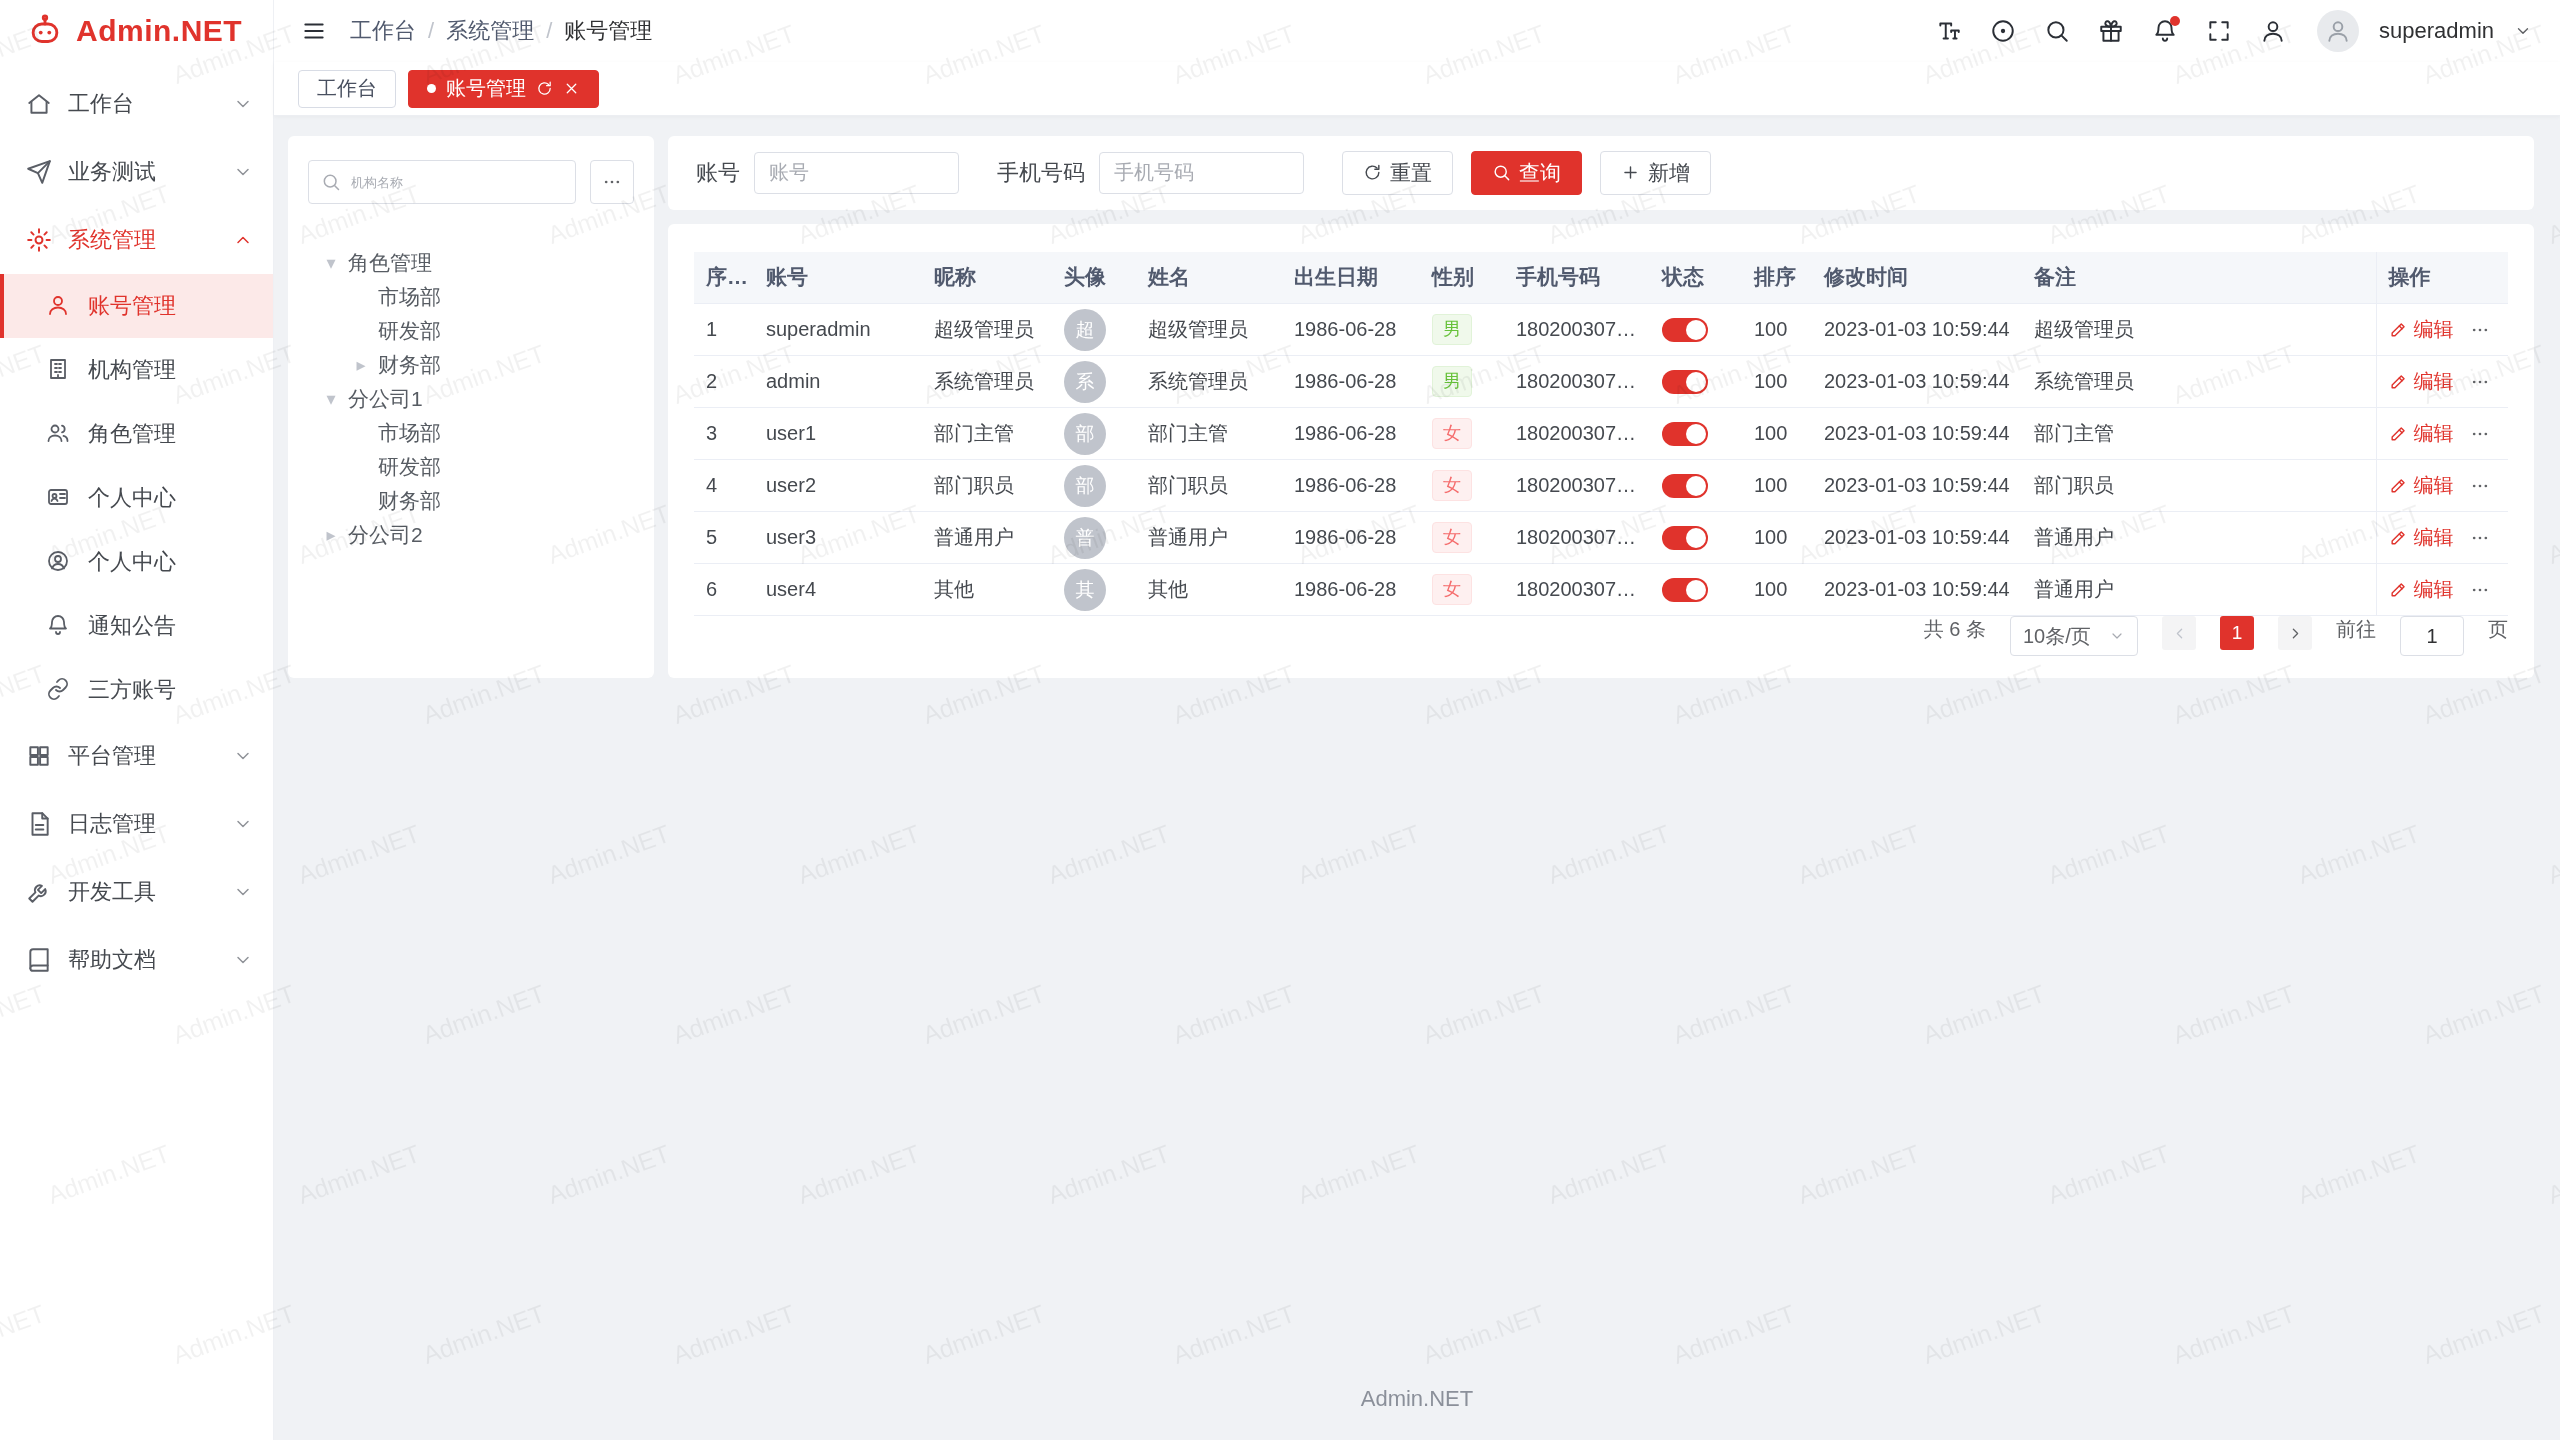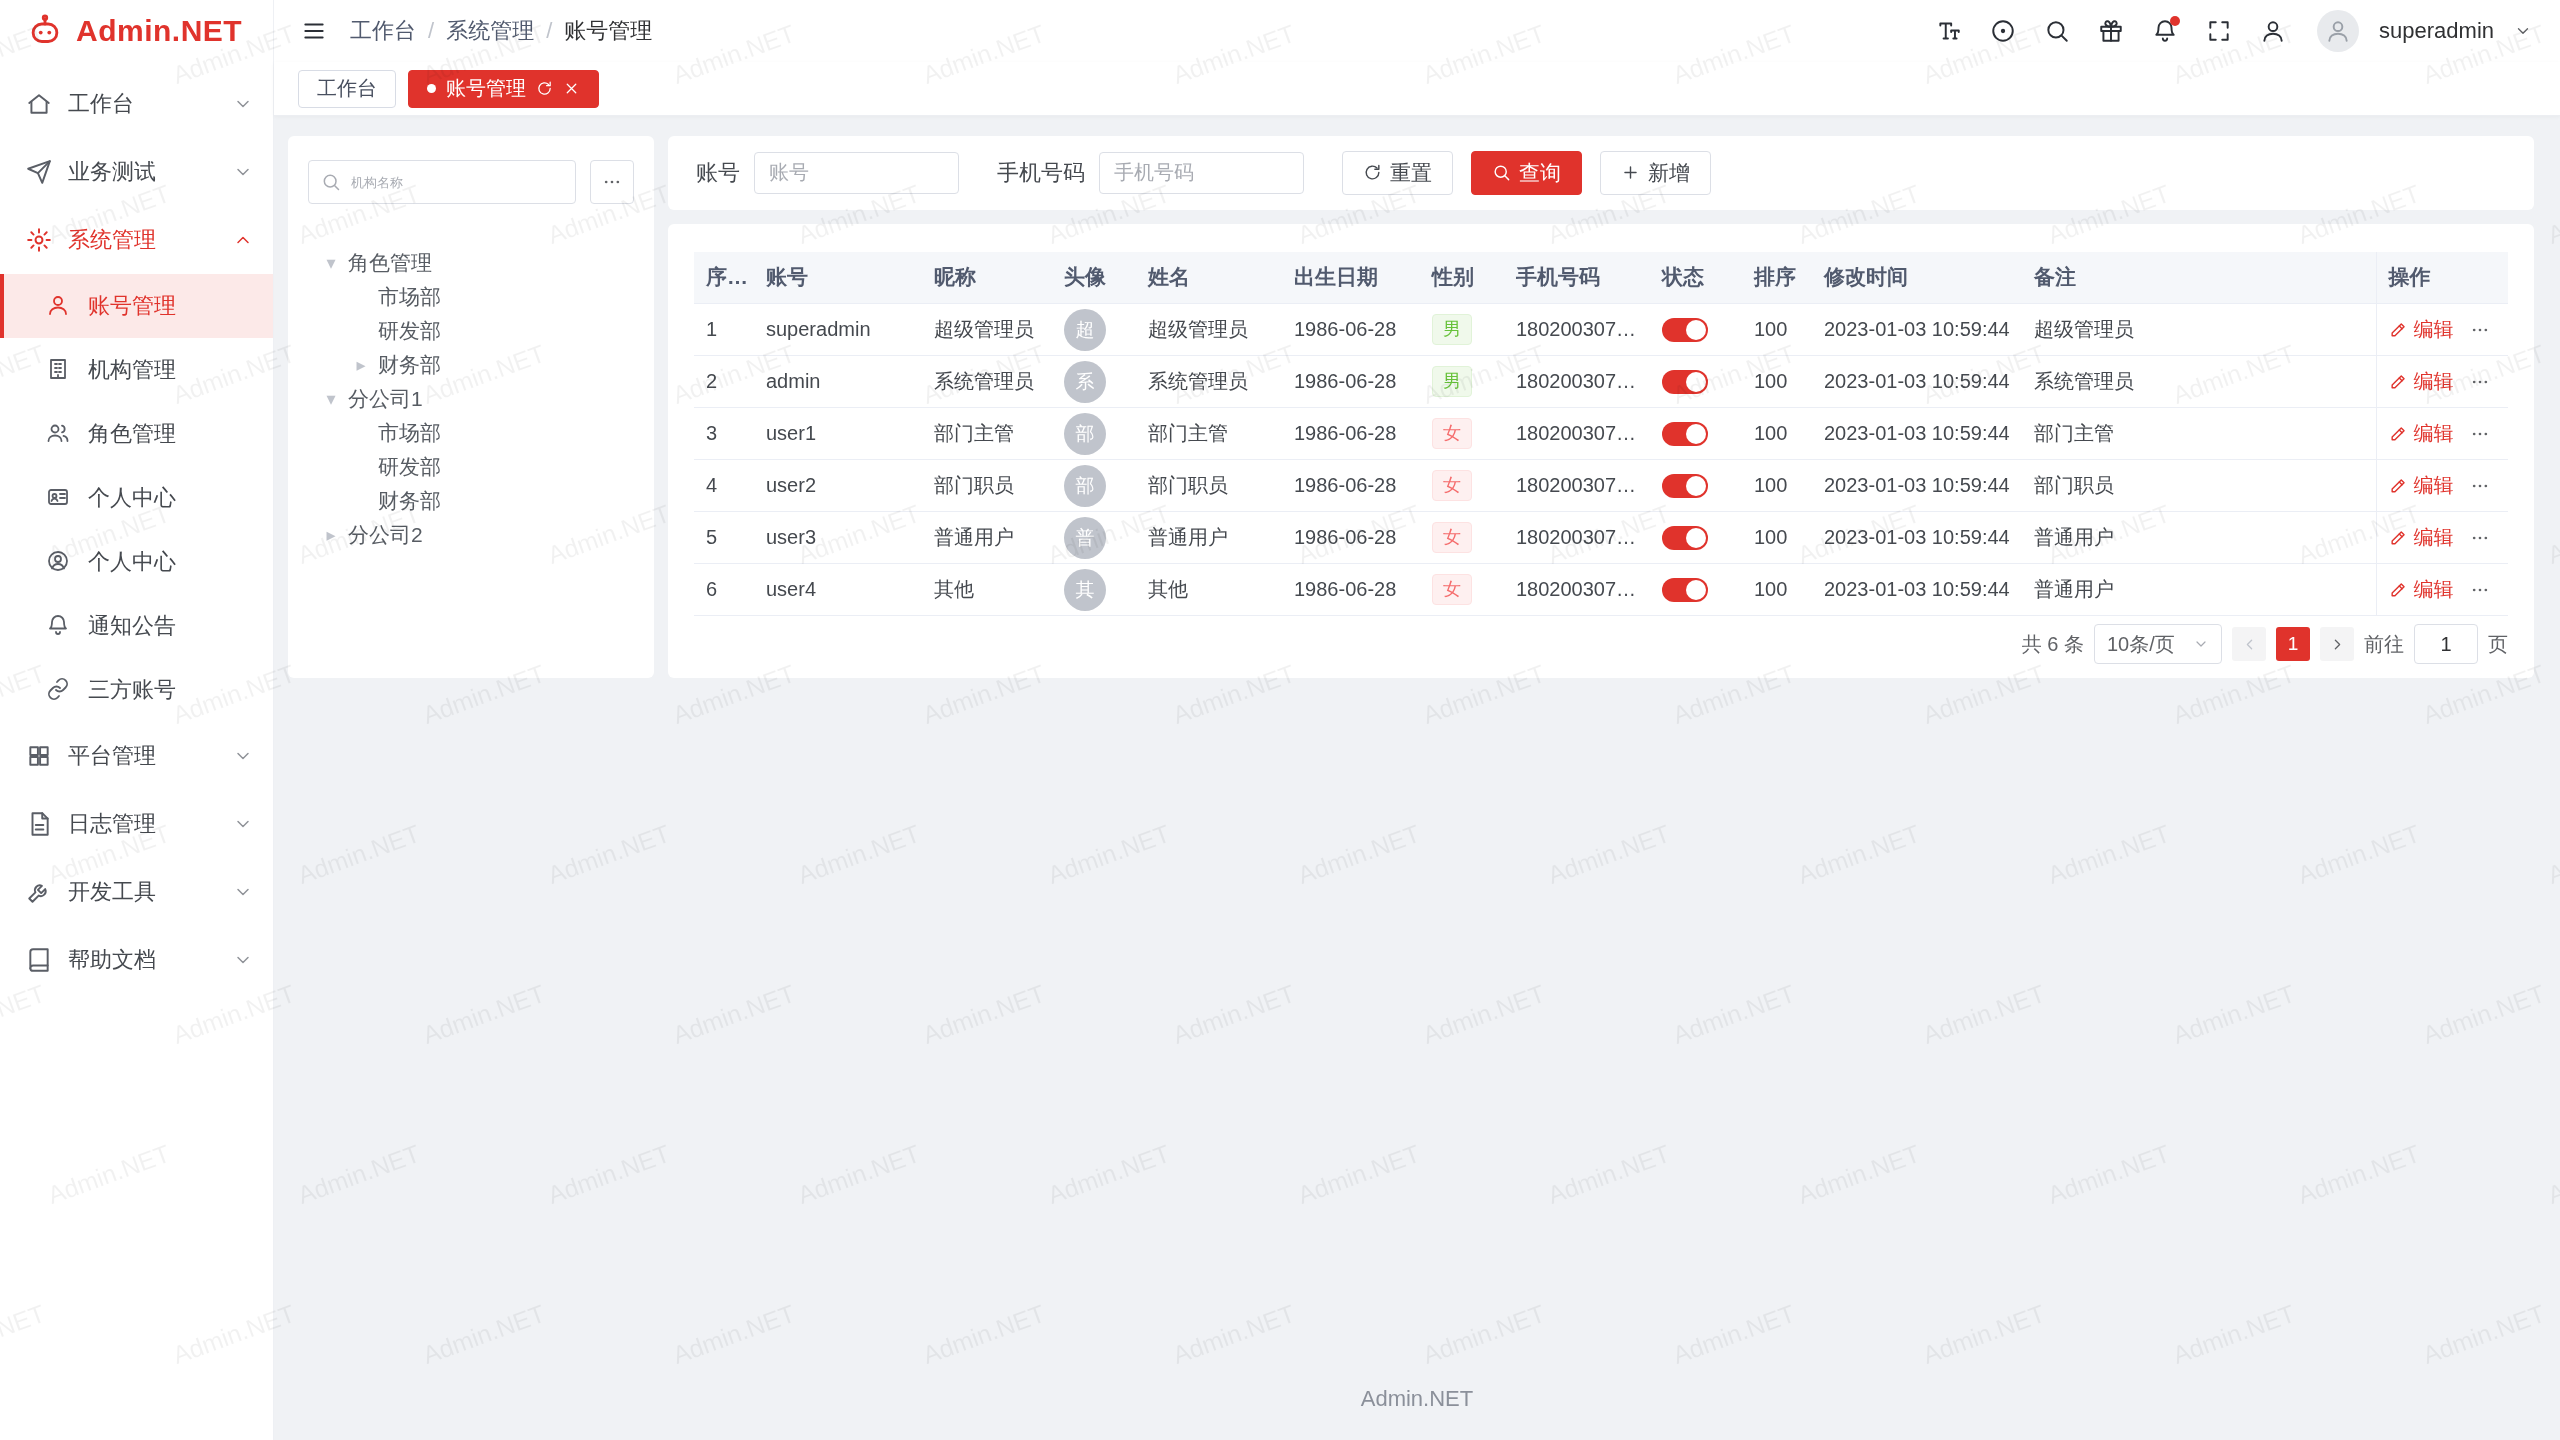--- a/index.html
+++ b/index.html
@@ -101,21 +101,21 @@
   .badge.female { color: #f56c6c; background: #fef0f0; border-color: #fde2e2; }
   .switch { display: inline-block; width: 46px; height: 24px; border-radius: 12px; background: #dcdfe6; position: relative; cursor: pointer; vertical-align: middle; }
   .switch.on { background: #e0332c; }
   .switch::after { content: ""; position: absolute; top: 2px; left: 2px; width: 20px; height: 20px; border-radius: 50%; background: #fff; }
   .switch.on::after { left: auto; right: 2px; }
   .edit-link { color: #e0332c; display: inline-flex; align-items: center; gap: 6px; font-size: 20px; cursor: pointer; vertical-align: middle; }
   .edit-link svg { width: 19px; height: 19px; }
   .more-ops { color: #606266; margin-left: 16px; display: inline-flex; cursor: pointer; vertical-align: middle; }
   .more-ops svg { width: 20px; height: 20px; }
 
-  .pager { margin-top: auto; height: 62px; display: flex; align-items: center; justify-content: flex-end; gap: 10px; font-size: 20px; color: #606266; padding-bottom: 6px; }
+  .pager { margin-top: auto; height: 62px; display: flex; justify-content: flex-end; gap: 24px; font-size: 20px; color: #606266; padding-bottom: 6px; }
   .pg-size { height: 40px; min-width: 128px; border: 1px solid #dcdfe6; border-radius: 4px; display: flex; align-items: center; justify-content: space-between; gap: 8px; padding: 0 12px; cursor: pointer; color: #606266; }
   .pg-caret { color: #a8abb2; }
   .pg-caret svg { width: 16px; height: 16px; }
   .pg-btn { min-width: 34px; height: 34px; border: none; background: #f4f4f5; border-radius: 3px; color: #606266; display: flex; align-items: center; justify-content: center; font-size: 19px; cursor: pointer; }
   .pg-btn svg { width: 17px; height: 17px; }
   .pg-btn.prev { color: #c0c4cc; }
   .pg-btn.active { background: #e0332c; color: #fff; }
   .pg-input { width: 64px; height: 40px; border: 1px solid #dcdfe6; border-radius: 4px; text-align: center; font-size: 20px; font-family: inherit; color: #303133; outline: none; }
 
   .footer { margin-top: auto; text-align: center; padding-bottom: 18px; }

